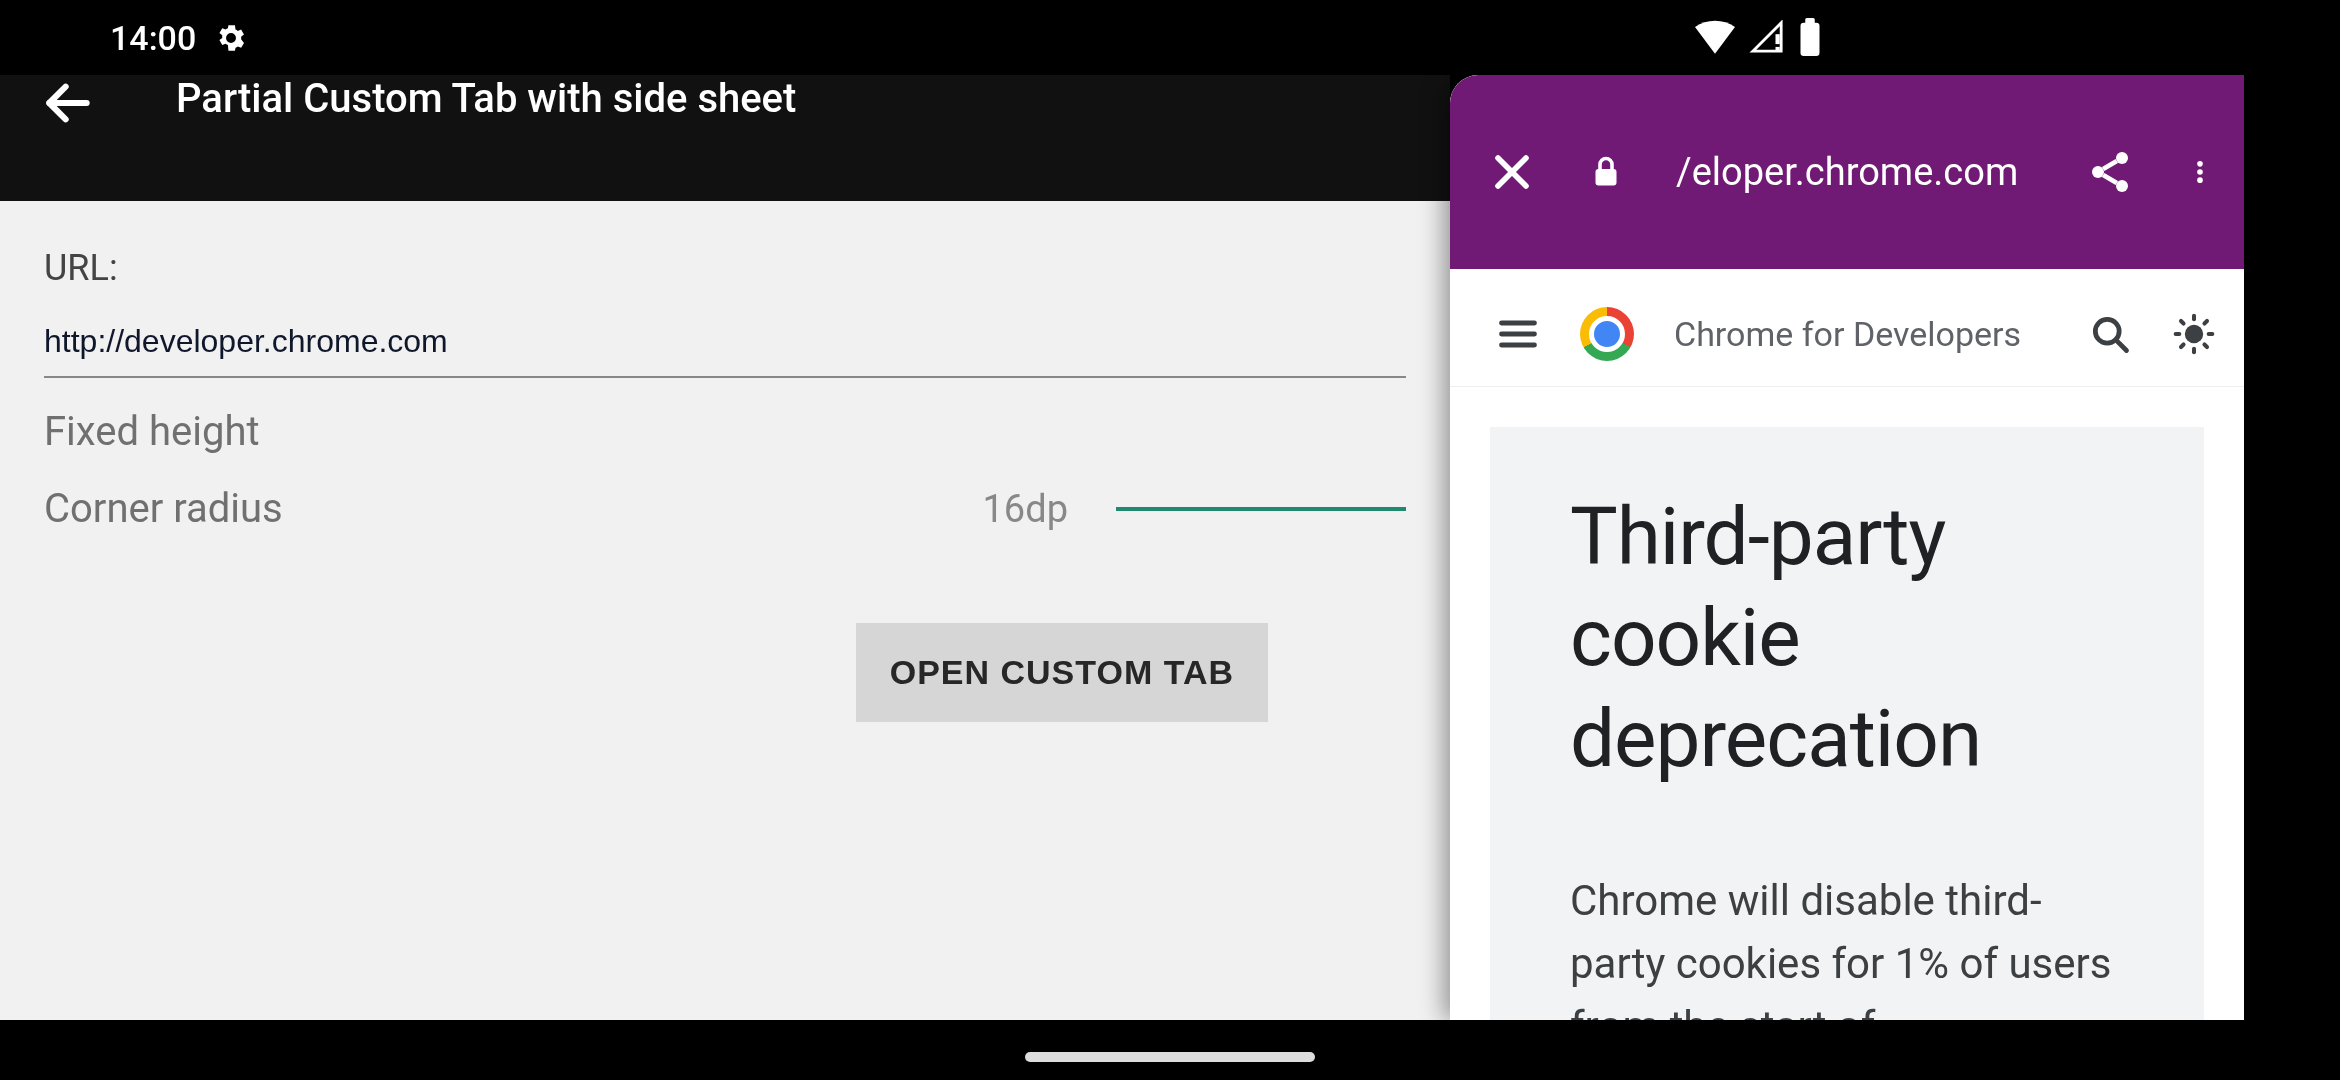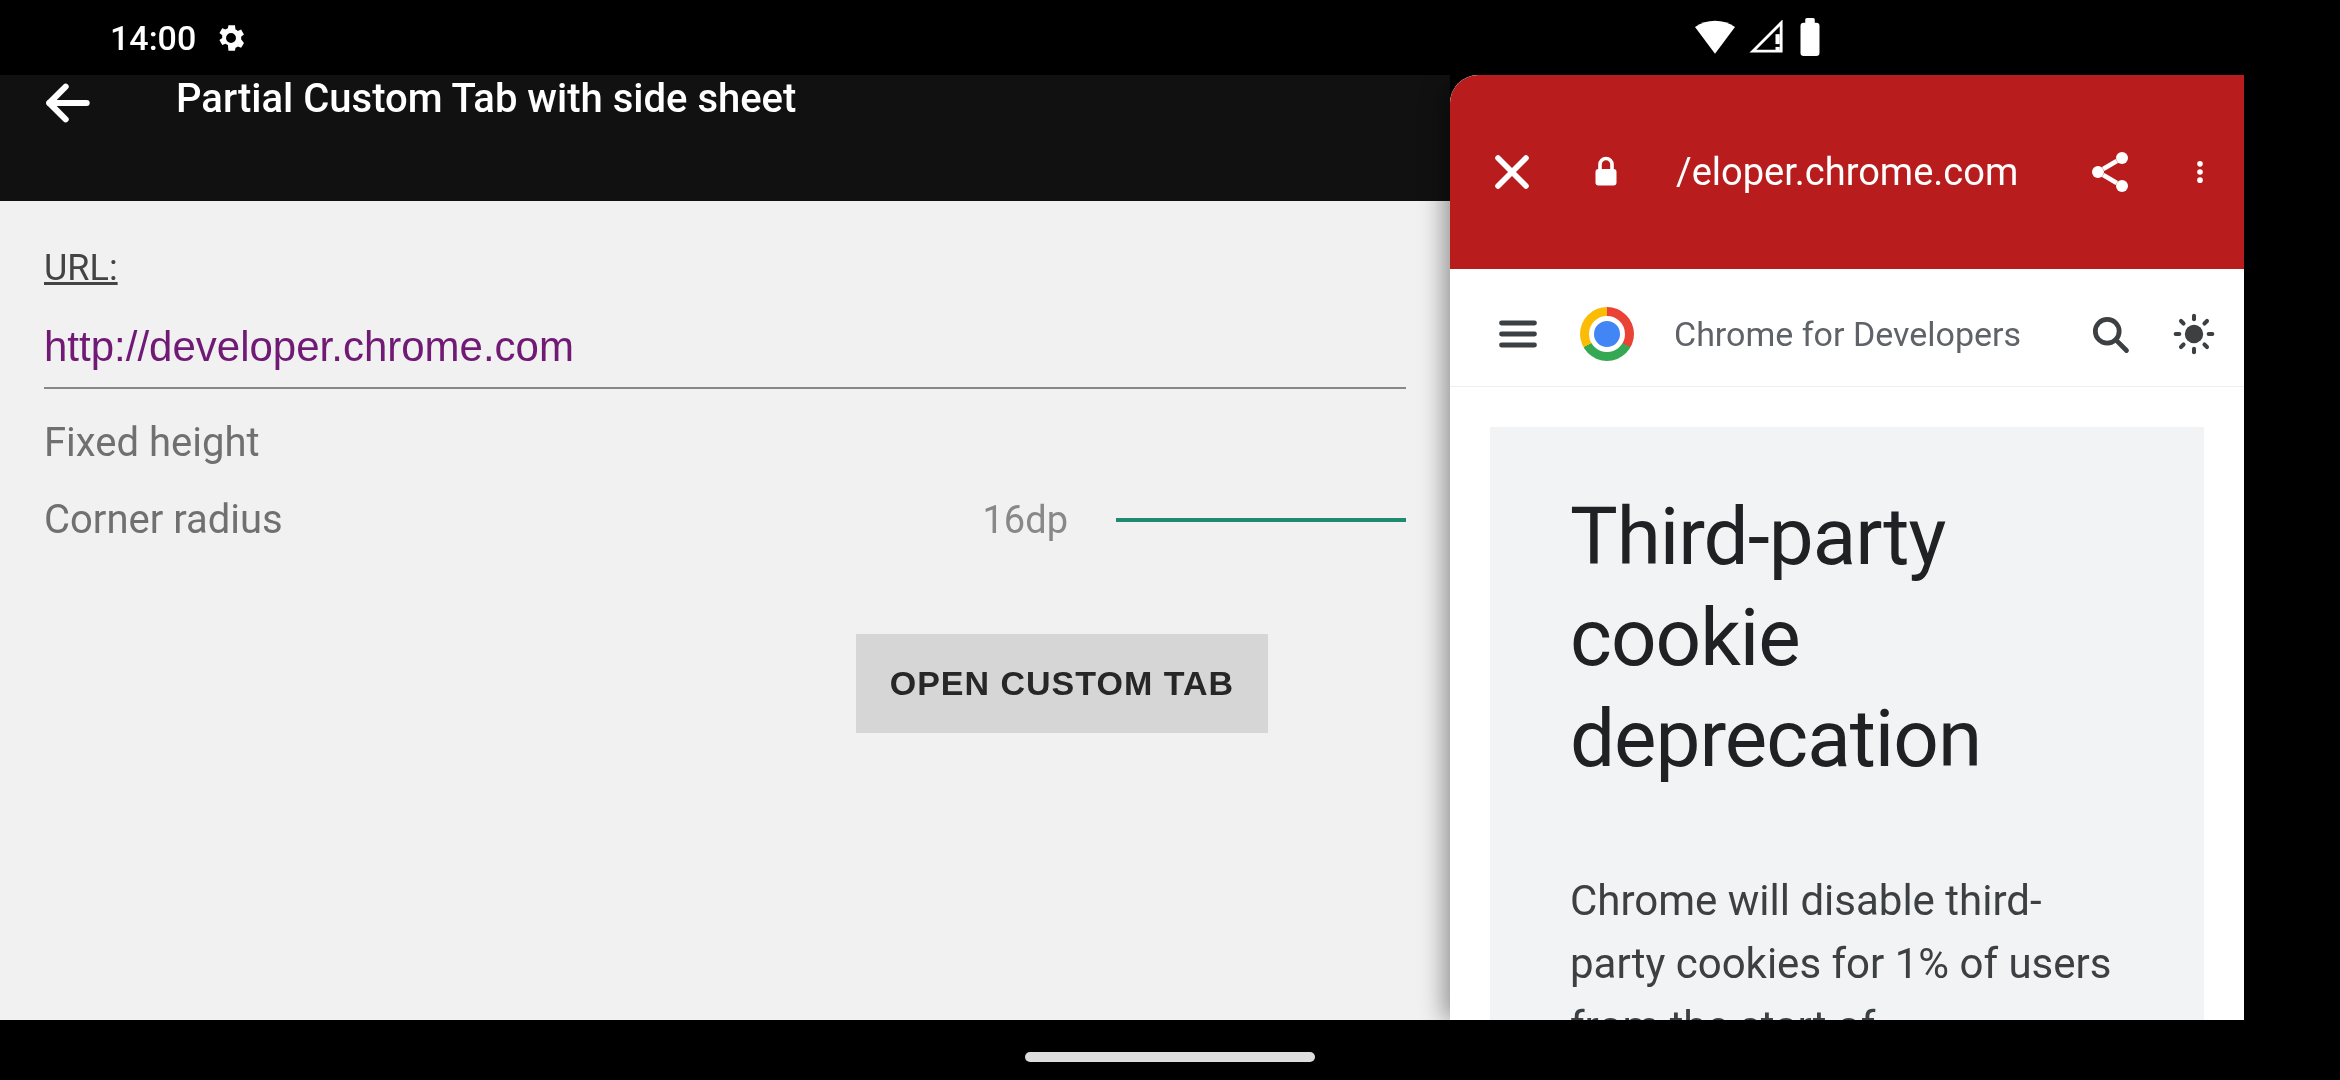--- a/index.html
+++ b/index.html
@@ -37,28 +37,28 @@
     width: 100%; height: 126px;
     background: #111;
     display: flex; align-items: flex-start;
     padding-left: 40px;
     gap: 80px;
   }
   .back-btn { width: 56px; height: 56px; color: #fff; display:flex; align-items:center; cursor:pointer; }
   .app-title { color: #fff; font-size: 40px; font-weight: 500; }
 
   .app-content { padding: 46px 44px 0 44px; }
-  .field-label { font-size: 36px; color: #444; margin-bottom: 28px; text-decoration: underline; }
+  .field-label { font-size: 36px; color: #444; margin-bottom: 28px; }
   .url-input {
     width: 100%;
     border: none;
     border-bottom: 2px solid #888;
     background: transparent;
-    font-size: 42px;
-    color: #701a75;
+    font-size: 32px;
+    color: #0f172a;
     padding: 6px 0 16px 0;
     outline: none;
   }
 
   .opt-row { display: flex; align-items: center; justify-content: space-between; margin-top: 30px; font-size: 40px; color: #707070; }
   .opt-label { color: #707070; }
   .corner-val { color: #888; font-size: 38px; margin-right: 48px; }
   .corner-right { display:flex; align-items:center; }
   .slider-track { width: 290px; height: 4px; background: #1f8a70; position: relative; }
 
@@ -83,21 +83,21 @@
     left: 1450px;
     width: 794px;
     height: 945px;
     background: #fff;
     border-top-left-radius: 28px;
     overflow: hidden;
     box-shadow: -6px 0 24px rgba(0,0,0,0.4);
   }
   .ct-toolbar {
     width: 100%; height: 194px;
-    background: #b91c1c;
+    background: #701a75;
     display: flex; align-items: center;
     padding: 0 30px 0 38px;
     gap: 52px;
     border-top-left-radius: 28px;
   }
   .ct-toolbar .tb-icon { color: #fff; width: 48px; height: 48px; display:flex; align-items:center; justify-content:center; cursor:pointer; }
   .ct-domain { color: #fff; font-size: 38px; flex: 1; white-space: nowrap; overflow: hidden; text-align:left; }
 
   .page {
     width: 100%;

